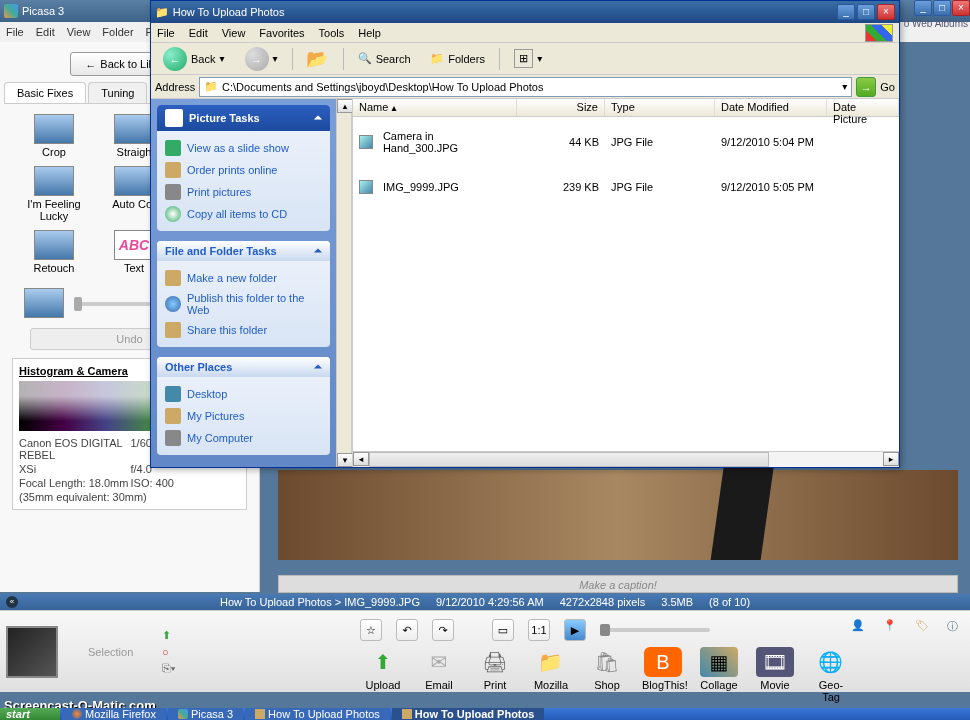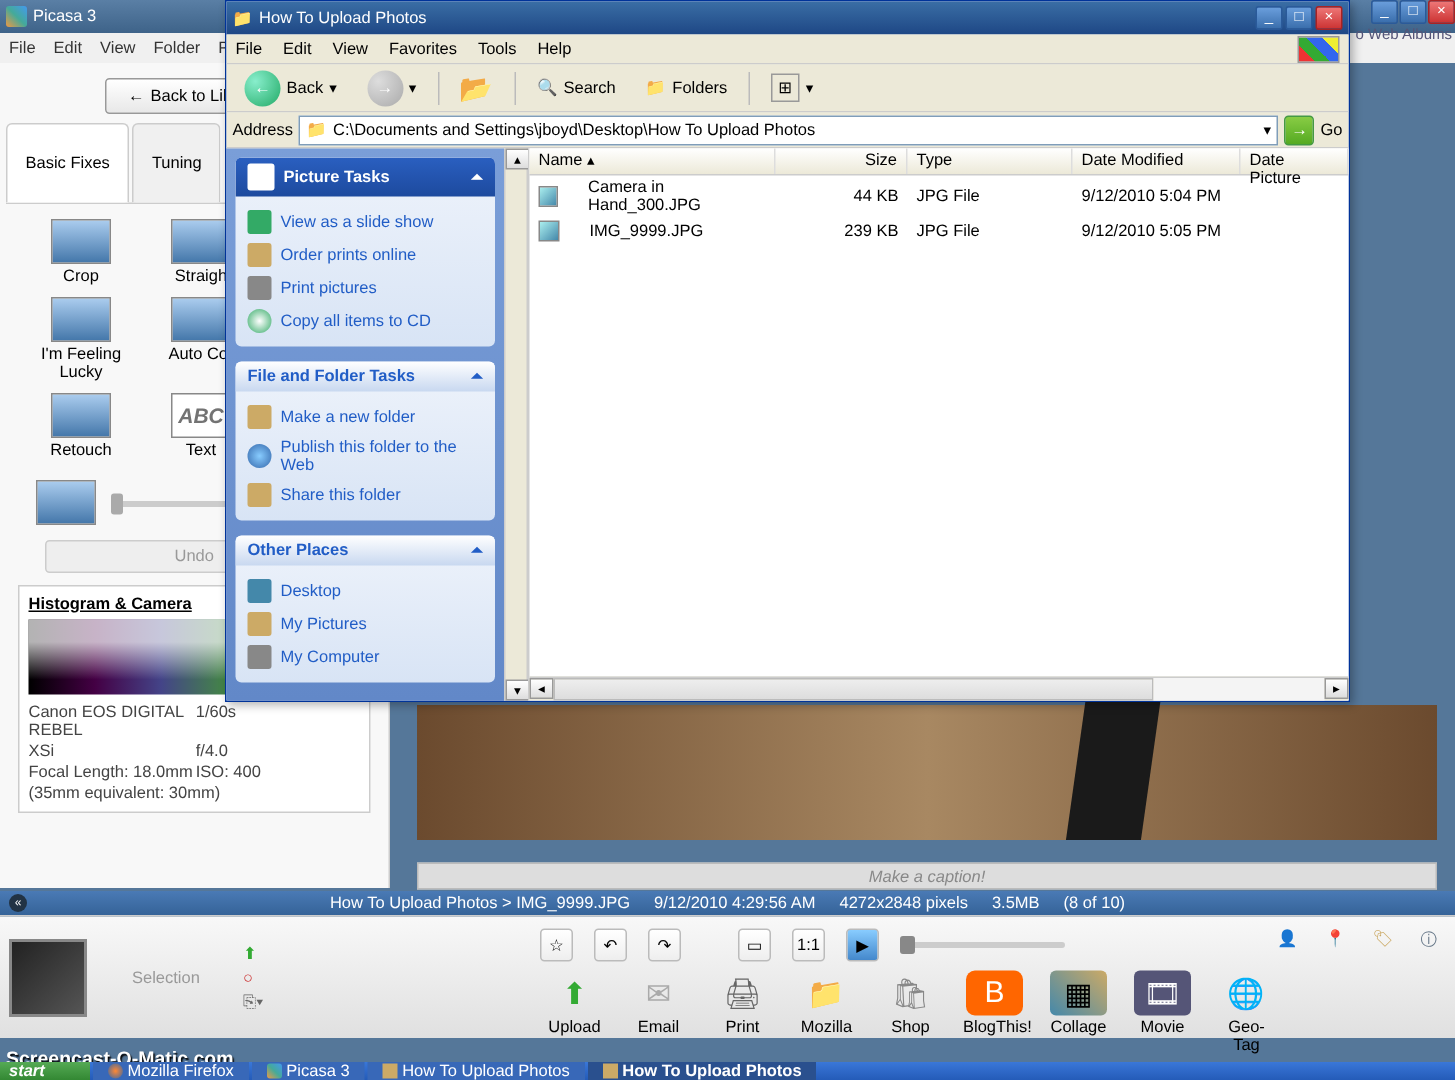--- a/index.html
+++ b/index.html
@@ -6,21 +6,21 @@
 body { width: 970px; height: 720px; background: #ece9d8; overflow: hidden; position: relative; }
 
 
 .picasa-app { position: absolute; top: 0; left: 0; width: 970px; height: 720px; background: #557799; }
 .picasa-title { height: 22px; background: linear-gradient(#5a7fa5, #3e6389); color: #fff; display: flex; align-items: center; padding: 0 4px; }
 .picasa-icon { width: 14px; height: 14px; background: linear-gradient(45deg,#e94,#4a9,#49e); border-radius: 2px; margin-right: 4px; }
 .picasa-menu { height: 20px; background: #f0f0f0; display: flex; align-items: center; padding: 0 6px; gap: 12px; color: #333; }
 .picasa-left { position: absolute; top: 42px; left: 0; width: 260px; height: 550px; background: #f8f8f8; border-right: 1px solid #ccc; padding: 4px; }
 .back-lib { margin: 6px auto; width: 120px; height: 24px; background: linear-gradient(#fff,#e8e8e8); border: 1px solid #999; border-radius: 3px; display: flex; align-items: center; justify-content: center; gap: 4px; }
 .tabs { display: flex; border-bottom: 1px solid #ccc; margin-top: 6px; }
-.tab { padding: 20px 12px; border: 1px solid #ccc; border-bottom: none; background: #f0f0f0; border-radius: 4px 4px 0 0; margin-right: 2px; }
+.tab { padding: 4px 12px; border: 1px solid #ccc; border-bottom: none; background: #f0f0f0; border-radius: 4px 4px 0 0; margin-right: 2px; }
 .tab.active { background: #fff; }
 .tool-grid { display: grid; grid-template-columns: repeat(2, 60px); gap: 8px 20px; padding: 10px 20px; }
 .tool-item { text-align: center; }
 .tool-thumb { width: 40px; height: 30px; background: linear-gradient(#aaccee,#4477aa); border: 1px solid #888; margin: 0 auto 2px; }
 .histogram-box { margin: 8px; padding: 6px; border: 1px solid #ccc; background: #fff; font-size: 10px; }
 .histo-title { font-weight: bold; margin-bottom: 4px; text-decoration: underline; }
 .histo-chart { height: 50px; background: linear-gradient(to right, #000 0%, #404 20%, #448 40%, #484 60%, #aa4 75%, #fff 100%); margin-bottom: 6px; position: relative; }
 .histo-chart::after { content: ''; position: absolute; inset: 0; background: linear-gradient(to top, rgba(0,0,0,0) 20%, rgba(255,255,255,0.7) 70%); }
 .cam-info { display: grid; grid-template-columns: 1fr 1fr; gap: 2px; font-size: 9px; color: #444; }
 .undo-btn { margin: 4px auto; width: 200px; height: 22px; background: #eee; border: 1px solid #ccc; color: #999; display: flex; align-items: center; justify-content: center; border-radius: 3px; }
@@ -71,21 +71,21 @@
 .task-hdr { background: linear-gradient(#fff,#c8d8f0); padding: 4px 8px; font-weight: bold; color: #215dc6; display: flex; align-items: center; justify-content: space-between; }
 .task-hdr.dark { background: linear-gradient(#2a5fc0,#1d4a9e); color: #fff; }
 .task-body { padding: 6px 8px; }
 .task-link { display: flex; align-items: center; gap: 6px; padding: 3px 0; color: #215dc6; cursor: pointer; }
 .tl-ico { width: 16px; height: 16px; border-radius: 2px; flex-shrink: 0; }
 .exp-main { flex: 1; background: #fff; display: flex; flex-direction: column; border-left: 1px solid #ccc; }
 .col-hdr { height: 18px; background: linear-gradient(#fff,#ece9d8); border-bottom: 1px solid #ccc; display: flex; }
 .col { padding: 2px 6px; border-right: 1px solid #ddd; }
 .file-list { flex: 1; overflow: auto; }
 .file-row { display: flex; padding: 1px 0; }
-.file-cell { padding: 1px 6px; display: flex; align-items: center; gap: 20px; }
+.file-cell { padding: 12px 6px; display: flex; align-items: center; gap: 10px; }
 .file-ico { width: 14px; height: 14px; background: linear-gradient(135deg,#aee,#48a); border: 1px solid #888; }
 .hscroll { height: 16px; background: #ece9d8; border-top: 1px solid #ccc; display: flex; }
 .scroll-btn { width: 16px; height: 14px; background: linear-gradient(#fff,#ddd); border: 1px solid #999; text-align: center; line-height: 12px; font-size: 9px; }
 .scroll-track { flex: 1; background: #f4f4f4; }
 
 
 .extra-wins { position: absolute; top: 0; right: 0; display: flex; gap: 1px; }
 .web-albums { position: absolute; top: 18px; right: 2px; font-size: 10px; color: #557; }
 
 
@@ -137,21 +137,21 @@
         </div>
       <div class="tool-item">
           <div class="tool-thumb"></div>
           <div>Auto Cor</div>
         </div>
       <div class="tool-item">
           <div class="tool-thumb"></div>
           <div>Retouch</div>
         </div>
       <div class="tool-item">
-          <div class="tool-thumb" style="background:#fff;color:#737373;font-weight:bold;font-style:italic;font-size:14px;line-height:28px;">ABC</div>
+          <div class="tool-thumb" style="background:#fff;color:#ec4899;font-weight:bold;font-style:italic;font-size:14px;line-height:28px;">ABC</div>
           <div>Text</div>
         </div>
     </div>
     <div style="display:flex;align-items:center;padding:4px 20px;gap:10px;">
       <div class="tool-thumb"></div>
       <div style="flex:1;height:4px;background:#ccc;border-radius:2px;position:relative;">
         <div style="position:absolute;left:0;top:-5px;width:8px;height:14px;background:#aaa;border-radius:2px;"></div>
       </div>
       <span>F</span>
     </div>

